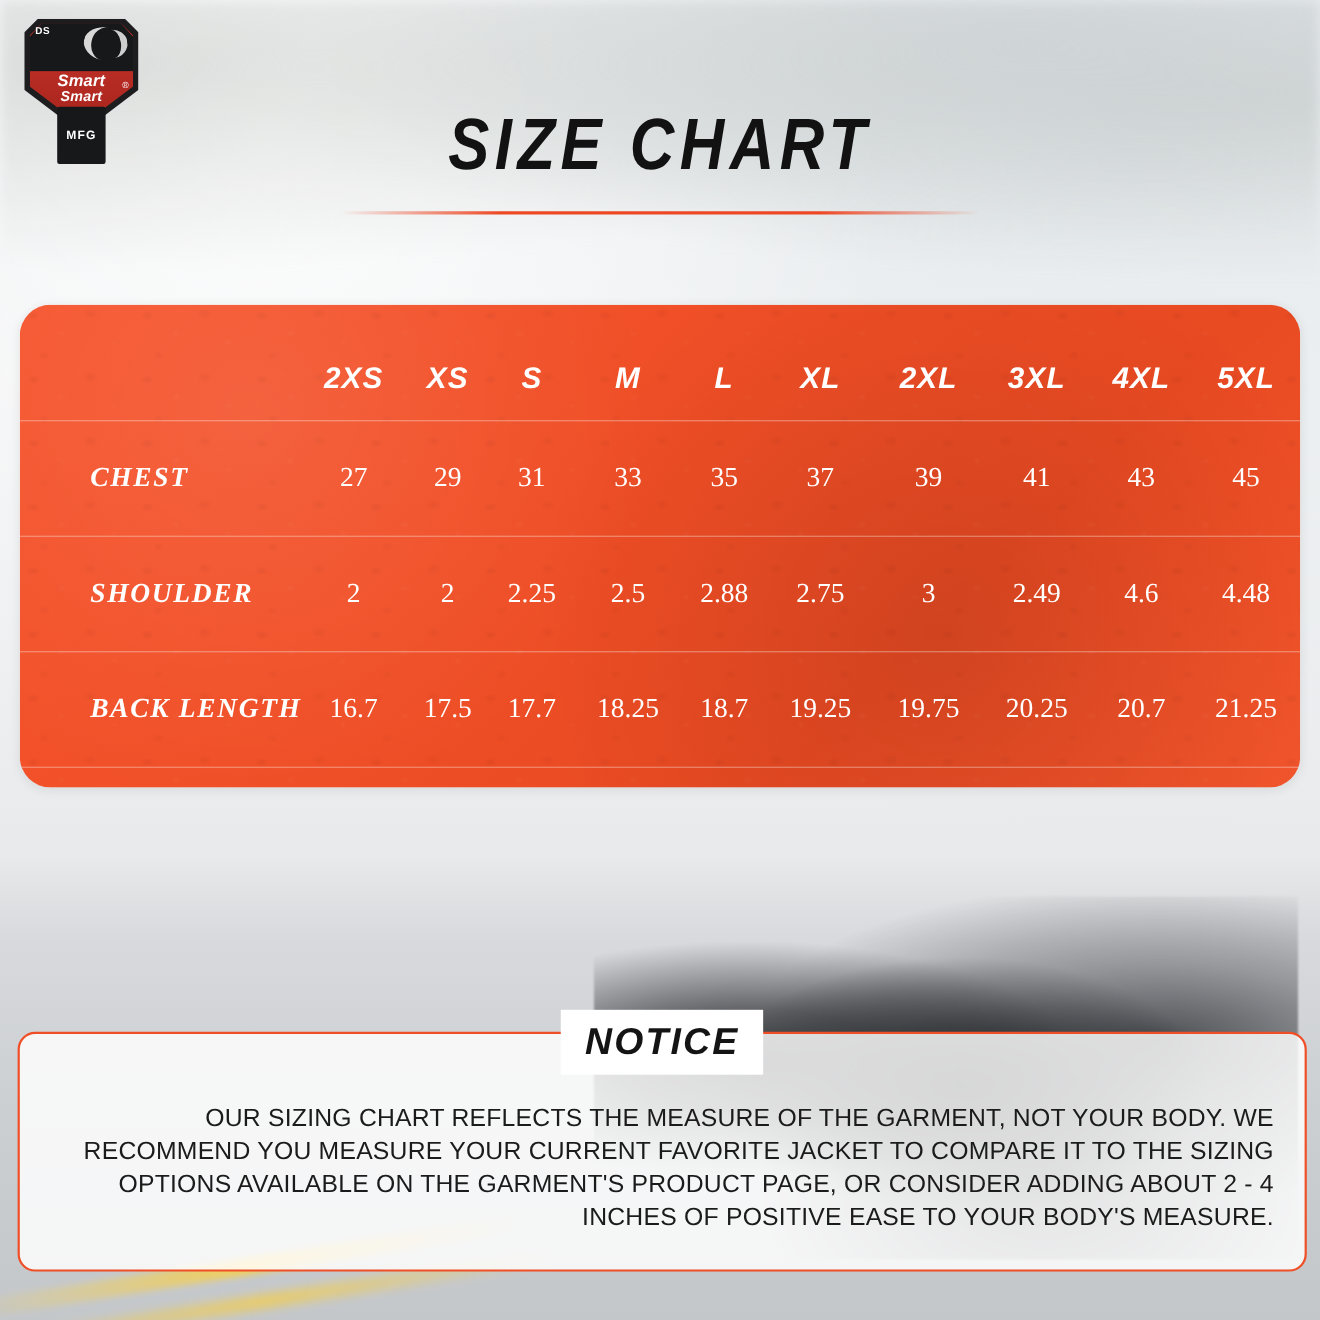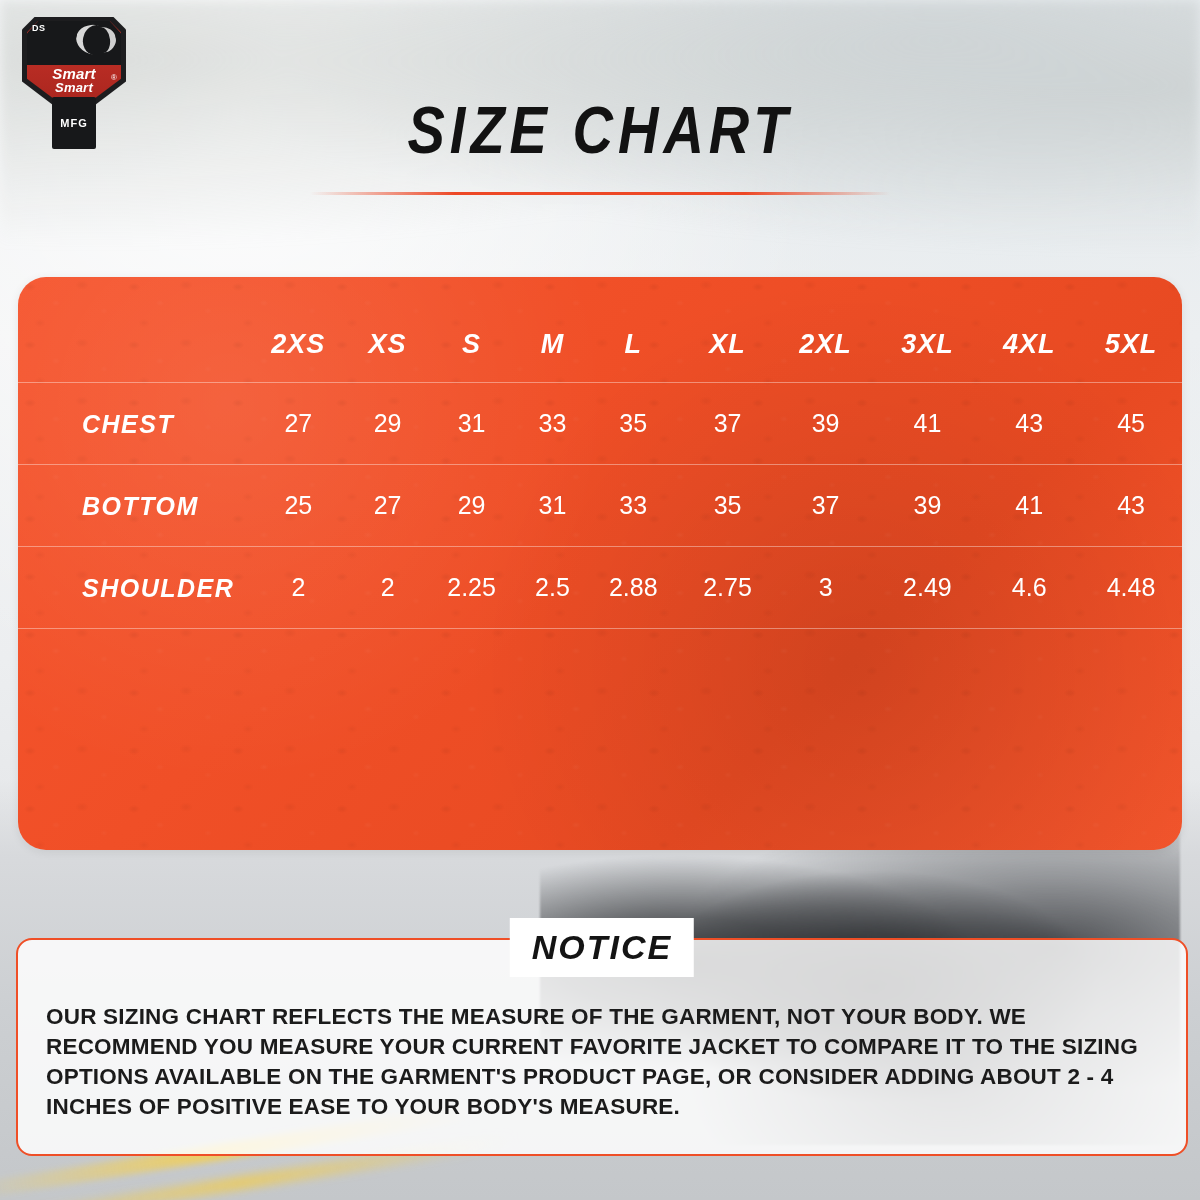--- a/index.html
+++ b/index.html
@@ -205,21 +205,21 @@
     background: linear-gradient(90deg, rgba(237,72,38,0) 0%, #ed4826 25%, #ed4826 75%, rgba(237,72,38,0) 100%);
     border-radius: 2px;
   }
 
   
   .card {
     position: absolute;
     left: 18px;
     top: 277px;
     width: 1164px;
-    height: 573px;
+    height: 439px;
     border-radius: 28px;
     background:
       radial-gradient(circle at 18% 22%, rgba(255,255,255,0.09) 0%, rgba(255,255,255,0) 36%),
       radial-gradient(circle at 72% 68%, rgba(0,0,0,0.10) 0%, rgba(0,0,0,0) 42%),
       linear-gradient(135deg, #f6562f 0%, #f04f27 38%, #e84a22 70%, #f2552c 100%);
     overflow: hidden;
     box-shadow: 0 2px 10px rgba(0,0,0,0.08);
   }
   .card-texture {
     position: absolute;
@@ -247,23 +247,24 @@
     padding: 52px 0 22px 0;
     text-align: center;
     white-space: nowrap;
   }
   thead th.rowlabel-head {
     width: 228px;
   }
   tbody td {
     font-size: 25px;
     text-align: center;
-    padding: 26px 0;
+    padding: 38px 0;
     border-top: 1px solid rgba(255,255,255,0.38);
     white-space: nowrap;
+    font-family: Liberation Serif, serif;
   }
   tbody tr:last-child td {
     border-bottom: 1px solid rgba(255,255,255,0.38);
   }
   td.rowlabel {
     font-size: 25px;
     font-weight: 800;
     font-style: italic;
     letter-spacing: 1.5px;
     text-align: left;
@@ -293,26 +294,25 @@
     font-weight: 800;
     font-style: italic;
     letter-spacing: 2px;
     color: #141414;
   }
   .notice-body {
     position: absolute;
     left: 28px;
     right: 28px;
     top: 62px;
-    text-align: left;
+    text-align: right;
     font-size: 22.5px;
     line-height: 30px;
     color: #1b1b1b;
     letter-spacing: 0.2px;
-    font-weight: bold;
   }
 </style>
 </head>
 <body>
 
 <div class="page">
 
   <div class="bg-trees"></div>
   <div class="bg-road"></div>
   <div class="bg-lane"></div>
@@ -364,45 +364,45 @@
           <td>31</td>
           <td>33</td>
           <td>35</td>
           <td>37</td>
           <td>39</td>
           <td>41</td>
           <td>43</td>
           <td>45</td>
         </tr>
         <tr>
-          <td class="rowlabel">BOTTOM</td>
-          <td>25</td>
-          <td>27</td>
-          <td>29</td>
-          <td>31</td>
-          <td>33</td>
-          <td>35</td>
-          <td>37</td>
-          <td>39</td>
-          <td>41</td>
-          <td>43</td>
-        </tr>
-        <tr>
           <td class="rowlabel">SHOULDER</td>
           <td>2</td>
           <td>2</td>
           <td>2.25</td>
           <td>2.5</td>
           <td>2.88</td>
           <td>2.75</td>
           <td>3</td>
           <td>2.49</td>
           <td>4.6</td>
           <td>4.48</td>
         </tr>
+        <tr>
+          <td class="rowlabel">BACK LENGTH</td>
+          <td>16.7</td>
+          <td>17.5</td>
+          <td>17.7</td>
+          <td>18.25</td>
+          <td>18.7</td>
+          <td>19.25</td>
+          <td>19.75</td>
+          <td>20.25</td>
+          <td>20.7</td>
+          <td>21.25</td>
+        </tr>
       </tbody>
     </table>
   </div>
 
   <div class="notice">
     <div class="notice-title">NOTICE</div>
     <div class="notice-body">OUR SIZING CHART REFLECTS THE MEASURE OF THE GARMENT, NOT YOUR BODY. WE RECOMMEND YOU MEASURE YOUR CURRENT FAVORITE JACKET TO COMPARE IT TO THE SIZING OPTIONS AVAILABLE ON THE GARMENT'S PRODUCT PAGE, OR CONSIDER ADDING ABOUT 2 - 4 INCHES OF POSITIVE EASE TO YOUR BODY'S MEASURE.</div>
   </div>
 
 </div>

